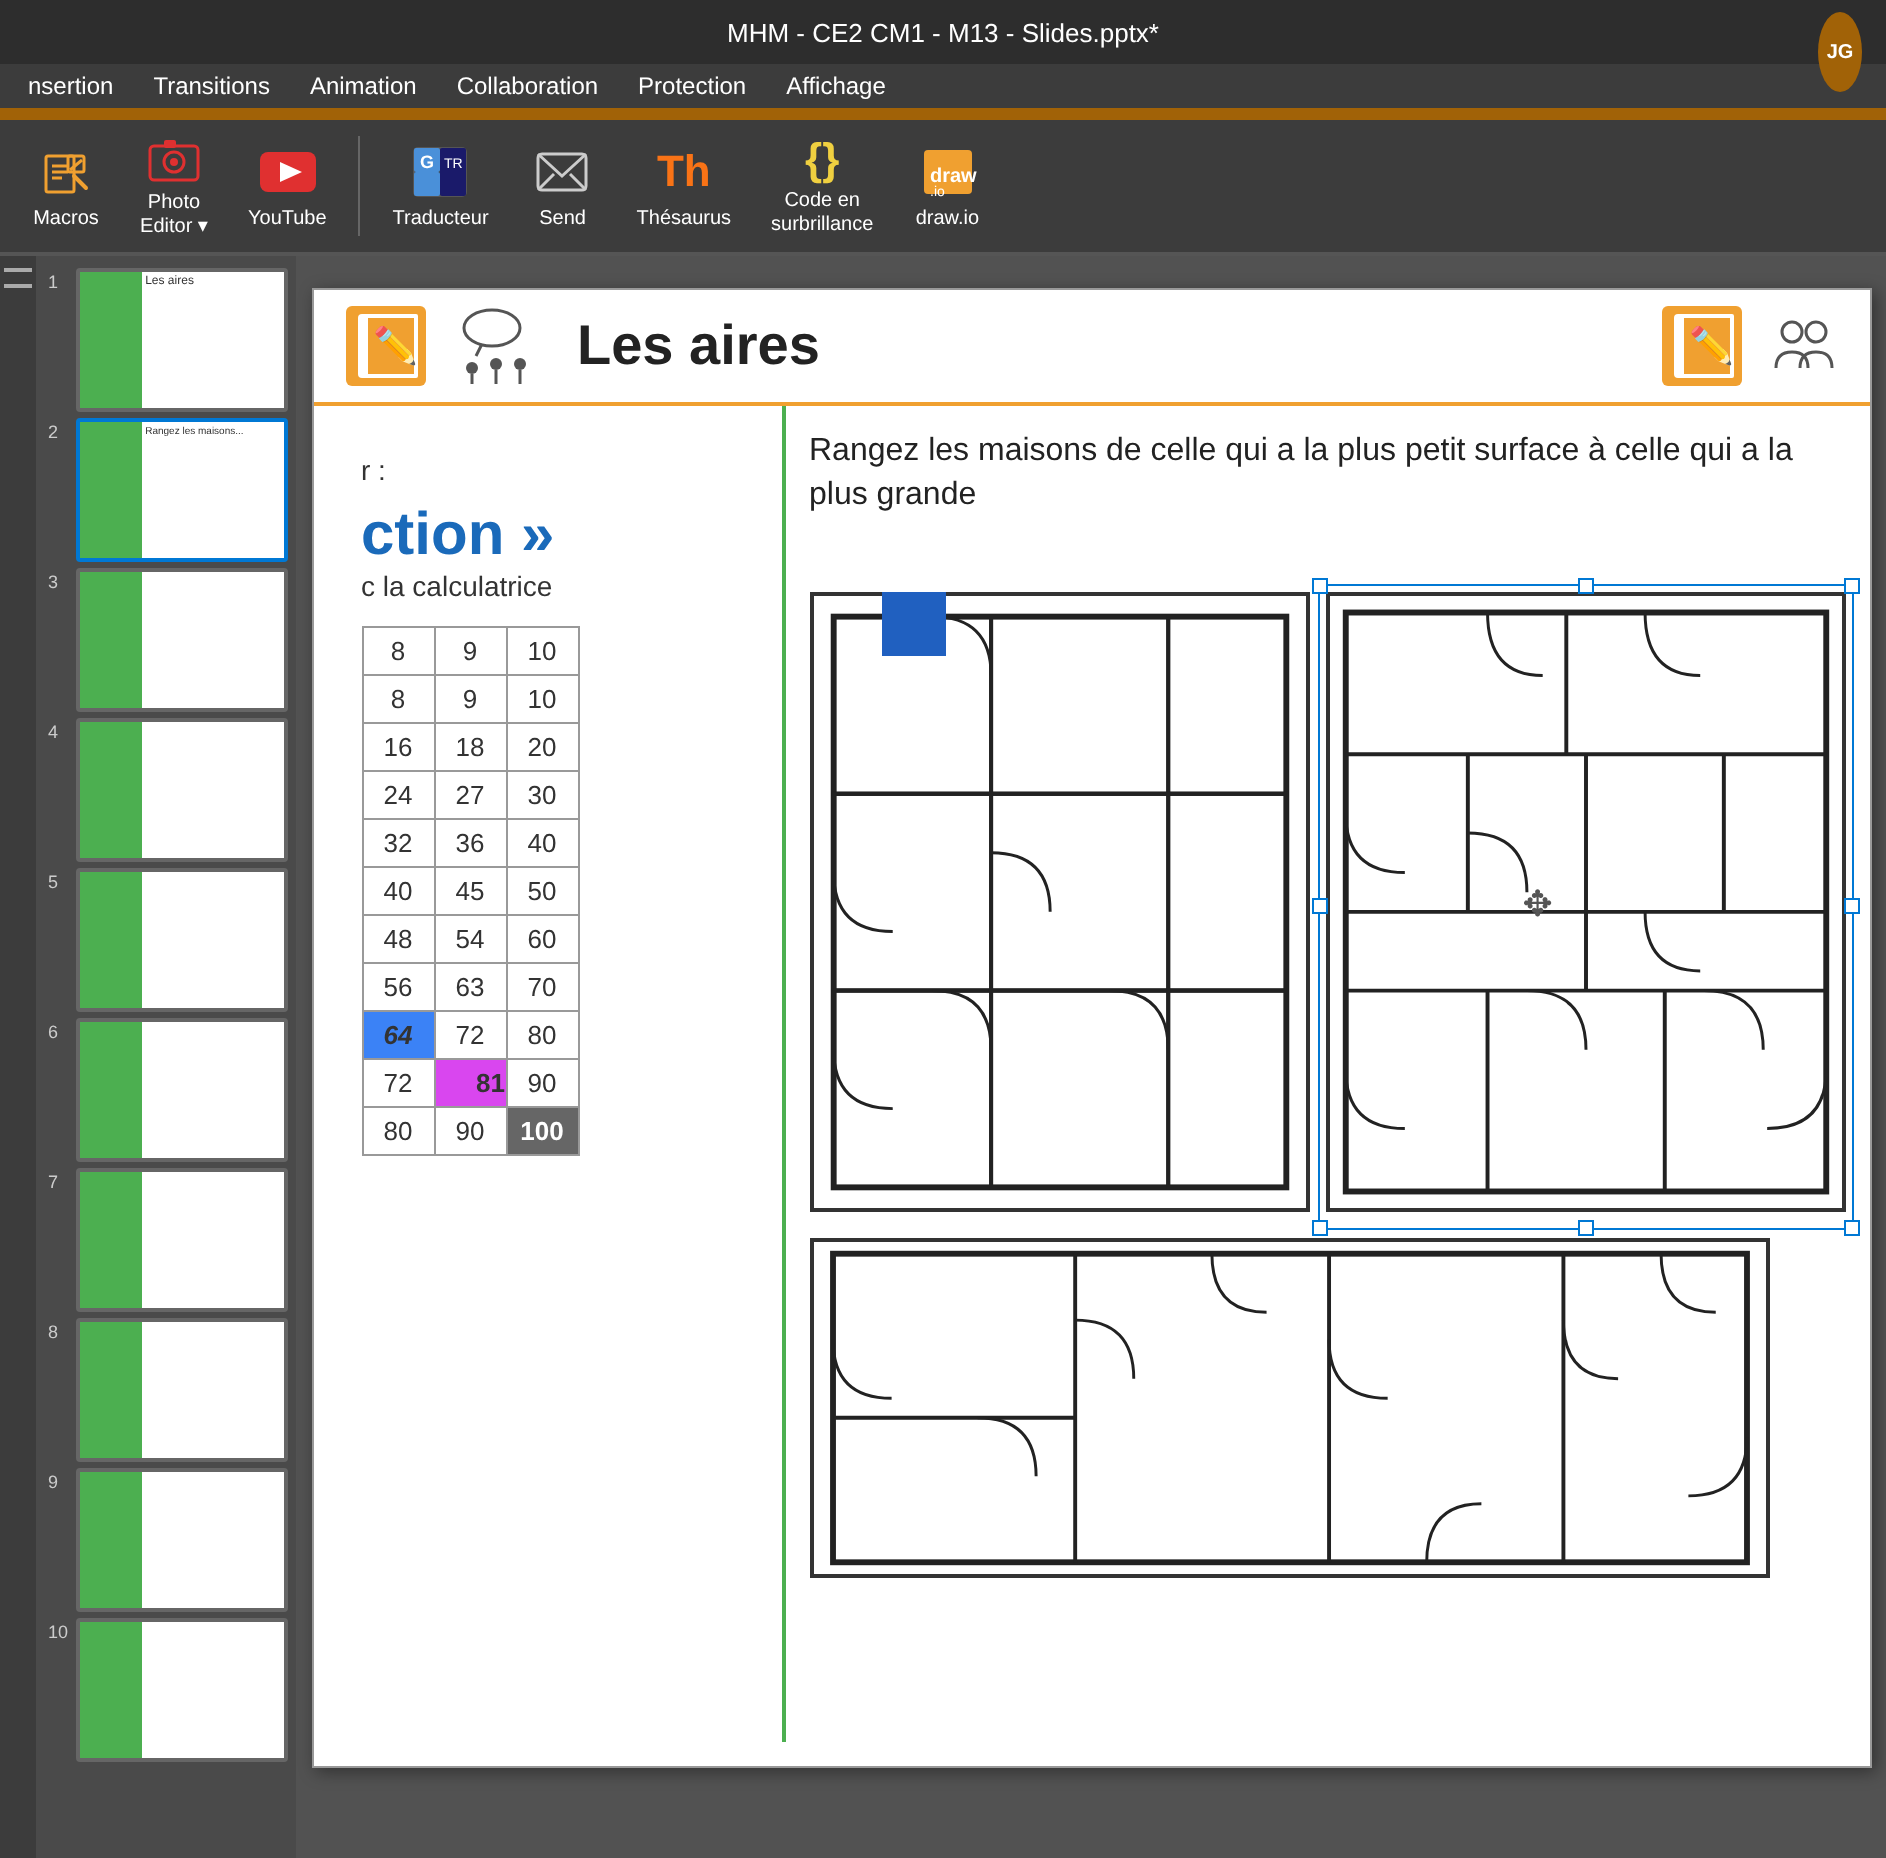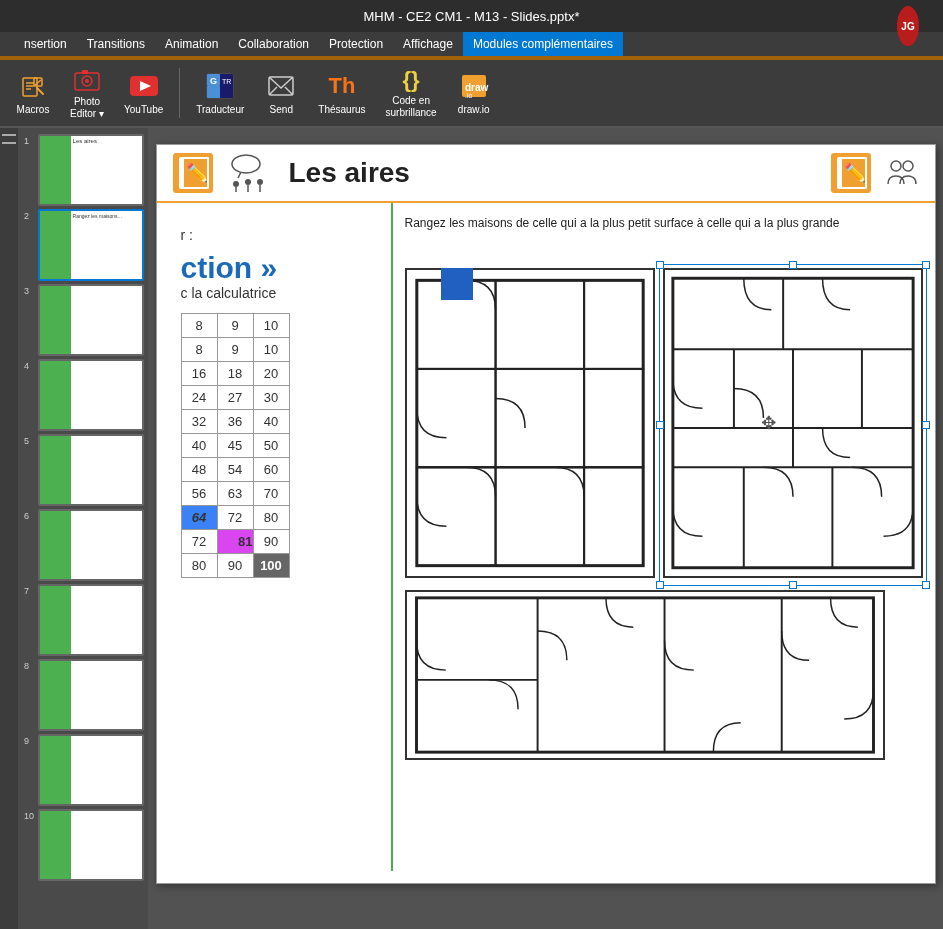--- a/index.html
+++ b/index.html
@@ -11,42 +11,42 @@
       height: 32px;
       display: flex;
       align-items: center;
       justify-content: center;
       color: #fff;
       font-size: 13px;
       position: relative;
     }
     .title-bar-avatar {
       position: absolute;
-      right: 24px;
+      right: 12px;
       top: 6px;
       width: 22px;
       height: 40px;
-      background: #b91c1c;
+      background: #a16207;
       border-radius: 50%;
       display: flex;
       align-items: center;
       justify-content: center;
       color: #fff;
       font-size: 10px;
       font-weight: bold;
     }
 
     
     .menu-bar {
       background: #3c3c3c;
       height: 28px;
       display: flex;
       align-items: center;
-      padding: 0 14px;
-      border-bottom: 4px solid #a16207;
+      padding: 0 4px;
+      border-bottom: 6px solid #a16207;
     }
     .menu-item {
       color: #fff;
       font-size: 12px;
       padding: 0 10px;
       height: 100%;
       display: flex;
       align-items: center;
       cursor: pointer;
       white-space: nowrap;
@@ -204,21 +204,21 @@
     .left-table td.highlight-81 { background: #d946ef; font-weight: bold; text-align: right; }
     .left-table td.highlight-100 { background: #666; color: #fff; font-weight: bold; }
 
     
     .slide-right {
       flex: 1;
       padding: 12px;
       position: relative;
     }
     .slide-question {
-      font-size: 12px;
+      font-size: 16px;
       color: #222;
       margin-bottom: 12px;
       line-height: 1.4;
     }
     .selection-handle {
       width: 8px;
       height: 8px;
       background: #fff;
       border: 1px solid #0078d4;
       position: absolute;
@@ -252,21 +252,20 @@
   <div class="title-bar-avatar">JG</div>
 </div>
 
 <div class="menu-bar">
   <span class="menu-item">nsertion</span>
   <span class="menu-item">Transitions</span>
   <span class="menu-item">Animation</span>
   <span class="menu-item">Collaboration</span>
   <span class="menu-item">Protection</span>
   <span class="menu-item">Affichage</span>
-  <span class="menu-item active">Modules complémentaires</span>
 </div>
 
 <div class="toolbar">
 
   <div class="toolbar-btn">
     <div class="icon-area">
       <svg width="28" height="28" viewBox="0 0 28 28">
         <rect x="4" y="6" width="14" height="18" rx="1" fill="none" stroke="#f0a030" stroke-width="1.5"></rect>
         <line x1="7" y1="11" x2="15" y2="11" stroke="#f0a030" stroke-width="1.5"></line>
         <line x1="7" y1="14" x2="15" y2="14" stroke="#f0a030" stroke-width="1.5"></line>

